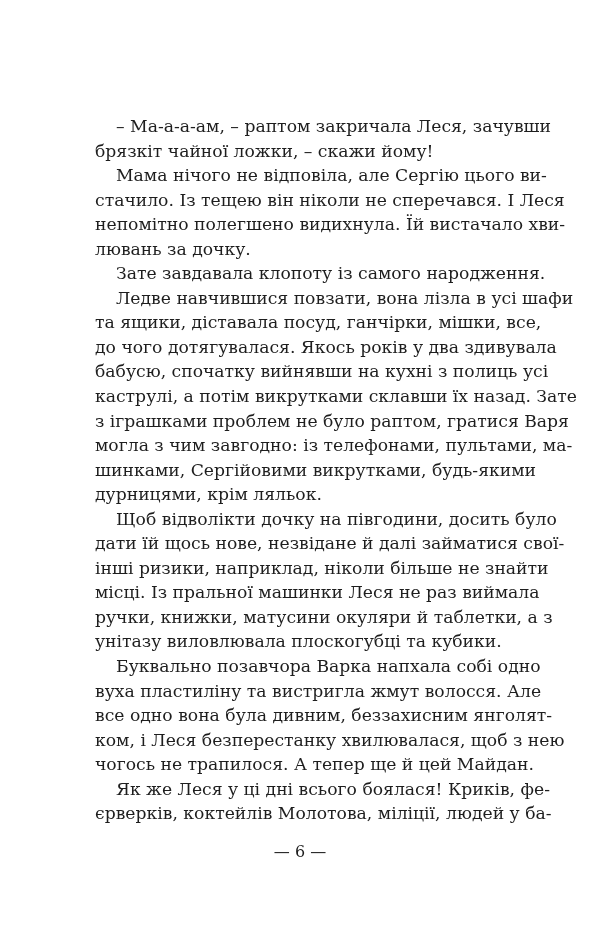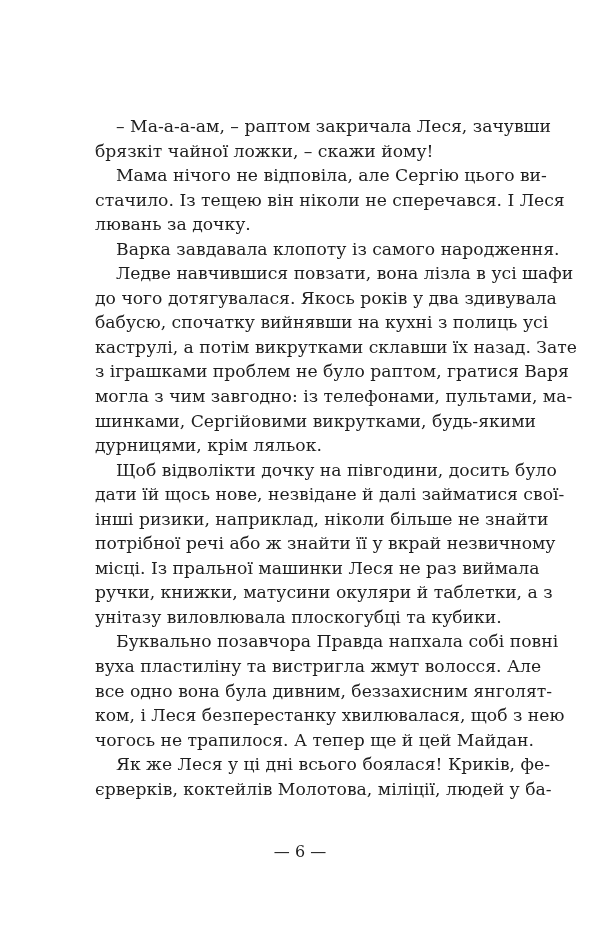--- a/index.html
+++ b/index.html
@@ -11,38 +11,39 @@
   .pnum { position:absolute; left:0; width:600px; top:842px; text-align:center; font-family:"DejaVu Serif", serif; font-size:16px; color:#1e1e1e; }
 </style>
 </head>
 <body>
 
 <div class="page" id="page-body">
     <span class="line indent">– Ма-а-а-ам, – раптом закричала Леся, зачувши</span>
     <span class="line last">брязкіт чайної ложки, – скажи йому!</span>
     <span class="line indent">Мама нічого не відповіла, але Сергію цього ви-</span>
     <span class="line">стачило. Із тещею він ніколи не сперечався. І Леся</span>
+    <span class="line">непомітно полегшено видихнула. Їй вистачало хви-</span>
     <span class="line last">лювань за дочку.</span>
-    <span class="line indent last">Варка завдавала клопоту із самого народження.</span>
+    <span class="line indent last">Зате завдавала клопоту із самого народження.</span>
     <span class="line indent">Ледве навчившися повзати, вона лізла в усі шафи</span>
+    <span class="line">та ящики, діставала посуд, ганчірки, мішки, все,</span>
     <span class="line">до чого дотягувалася. Якось років у два здивувала</span>
     <span class="line">бабусю, спочатку вийнявши на кухні з полиць усі</span>
     <span class="line">каструлі, а потім викрутками склавши їх назад. Зате</span>
     <span class="line">з іграшками проблем не було раптом, гратися Варя</span>
     <span class="line">могла з чим завгодно: із телефонами, пультами, ма-</span>
     <span class="line">шинками, Сергійовими викрутками, будь-якими</span>
     <span class="line last">дурницями, крім ляльок.</span>
     <span class="line indent">Щоб відволікти дочку на півгодини, досить було</span>
     <span class="line">дати їй щось нове, незвідане й далі займатися свої-</span>
     <span class="line">інші ризики, наприклад, ніколи більше не знайти</span>
-    <span class="line">потрібної речі або ж знайти її у вкрай незвичному</span>
     <span class="line">місці. Із пральної машинки Леся не раз виймала</span>
     <span class="line">ручки, книжки, матусини окуляри й таблетки, а з</span>
     <span class="line last">унітазу виловлювала плоскогубці та кубики.</span>
-    <span class="line indent">Буквально позавчора Правда напхала собі повні</span>
+    <span class="line indent">Буквально позавчора Варка напхала собі одно</span>
     <span class="line">вуха пластиліну та вистригла жмут волосся. Але</span>
     <span class="line">все одно вона була дивним, беззахисним янголят-</span>
     <span class="line">ком, і Леся безперестанку хвилювалася, щоб з нею</span>
     <span class="line last">чогось не трапилося. А тепер ще й цей Майдан.</span>
     <span class="line indent">Як же Леся у ці дні всього боялася! Криків, фе-</span>
     <span class="line">єрверків, коктейлів Молотова, міліції, людей у ба-</span>
   </div>
 <div class="pnum">— 6 —</div>
 
 </body></html>

